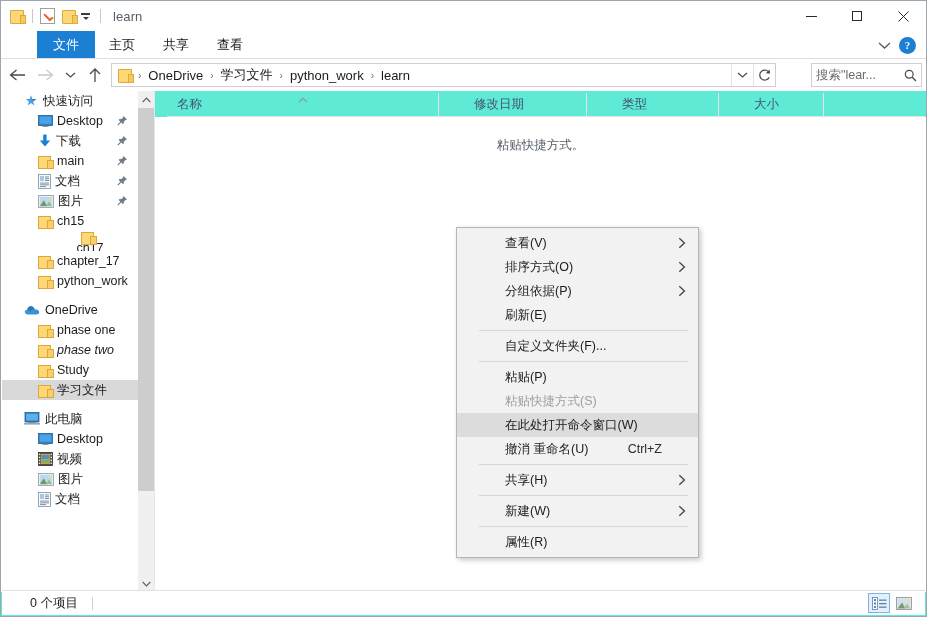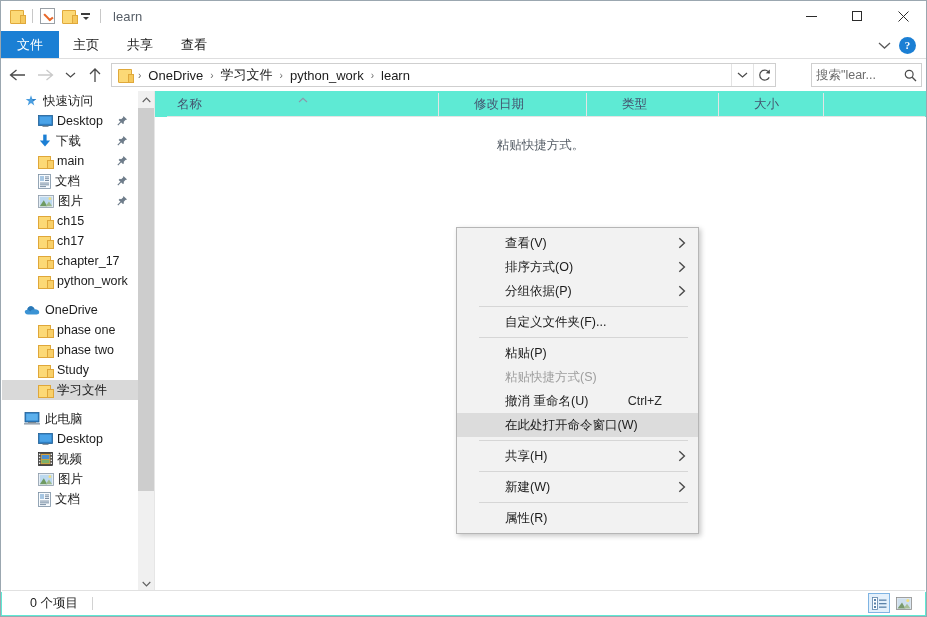--- a/index.html
+++ b/index.html
@@ -88,21 +88,21 @@
   .wc { width: 46px; display: flex; align-items: center; justify-content: center; }
   .wc-min i { display: block; width: 11px; height: 1px; background: #2b2b2b; }
   .wc-max i { display: block; width: 10px; height: 10px; border: 1px solid #2b2b2b; }
   .wc-close svg { display: block; }
 
   
   .ribbon {
     position: absolute; left: 0; top: 30px; width: 925px; height: 28px;
     background: #ffffff;
     border-bottom: 1px solid #dededf;
-    display: flex; align-items: stretch;
+    display: flex; align-items: stretch; padding-left: 36px;
   }
   .rtab {
     display: flex; align-items: center; justify-content: center;
     padding: 0 14px; font-size: 13px; color: #1b1b1b;
     min-width: 52px; cursor: default;
   }
   .rtab.file {
     background: #1b7fd4; color: #ffffff; font-size: 13px;
     padding: 0 16px;
   }
@@ -507,21 +507,21 @@
           <svg width="11" height="11" viewBox="0 0 11 11">
             <path d="M6.4 0.9 L10.1 4.6 L8.4 4.9 L6.6 6.9 L7.1 8.2 L5.9 9.1 L1.6 4.9 L2.7 3.8 L4.1 4.2 L6.1 2.5 Z" fill="#6e7c8a"></path>
             <path d="M3.9 6.8 L0.8 10.2" stroke="#6e7c8a" stroke-width="1.1"></path>
           </svg>
         </span>
       </div>
       <div class="navitem nav-indent-1" style="padding-left: 36px;">
         <span class="i-folder2" style="display: inline-flex; align-items: center;"></span>
         <span class="label">ch15</span>
       </div>
-      <div class="navitem nav-indent-1" style="padding-left: 36px;">
+      <div class="navitem nav-indent-1" style="padding-left: 36px; flex-direction: column;">
         <span class="i-folder2" style="display: inline-flex; align-items: center;"></span>
         <span class="label">ch17</span>
       </div>
       <div class="navitem nav-indent-1" style="padding-left: 36px;">
         <span class="i-folder2" style="display: inline-flex; align-items: center;"></span>
         <span class="label">chapter_17</span>
       </div>
       <div class="navitem nav-indent-1" style="padding-left: 36px;">
         <span class="i-folder2" style="display: inline-flex; align-items: center;"></span>
         <span class="label">python_work</span>
@@ -533,21 +533,21 @@
             <path d="M4 10.5 C1.8 10.5 0.6 9 0.8 7.6 C1 6.2 2.4 5.5 3.4 5.7 C3.4 3.5 5.4 2 7.4 2.3 C9.2 2.6 10.3 4 10.5 5.3 C12.3 5 15 5.8 15.2 8 C15.4 9.8 13.8 10.5 12.6 10.5 Z" fill="#3b93d4"></path>
             <path d="M3.4 5.7 C3.4 3.5 5.4 2 7.4 2.3 C9.2 2.6 10.3 4 10.5 5.3 C9 5.2 7 6 6.4 7.6 C5.4 6.6 4.4 5.6 3.4 5.7 Z" fill="#2a77b5"></path>
           </svg>
         </span>
         <span class="label">OneDrive</span>
       </div>
       <div class="navitem nav-indent-1" style="padding-left: 36px;">
         <span class="i-folder2" style="display: inline-flex; align-items: center;"></span>
         <span class="label">phase one</span>
       </div>
-      <div class="navitem nav-indent-1" style="padding-left: 36px;">
+      <div class="navitem nav-indent-1" style="padding-left: 36px; font-style: italic;">
         <span class="i-folder2" style="display: inline-flex; align-items: center;"></span>
         <span class="label">phase two</span>
       </div>
       <div class="navitem nav-indent-1" style="padding-left: 36px;">
         <span class="i-folder2" style="display: inline-flex; align-items: center;"></span>
         <span class="label">Study</span>
       </div>
       <div class="navitem nav-indent-1 selected" style="padding-left: 36px;">
         <span class="i-folder2" style="display: inline-flex; align-items: center;"></span>
         <span class="label">学习文件</span>
@@ -679,37 +679,40 @@
         </span>
       </div>
       <div class="mi">
         <span>分组依据(P)</span>
         <span class="chev">
           <svg width="8" height="12" viewBox="0 0 8 12">
             <path d="M1.3 1.2 L6.4 6 L1.3 10.8" stroke="#4a4a4a" stroke-width="1.4" fill="none"></path>
           </svg>
         </span>
       </div>
+      <div class="mi">
+        <span>刷新(E)</span>
+      </div>
       <div class="msep"></div>
       <div class="mi">
         <span>自定义文件夹(F)...</span>
       </div>
       <div class="msep"></div>
       <div class="mi">
         <span>粘贴(P)</span>
       </div>
       <div class="mi disabled">
         <span>粘贴快捷方式(S)</span>
       </div>
+      <div class="mi highlight">
+        <span>在此处打开命令窗口(W)</span>
+      </div>
       <div class="mi">
         <span>撤消 重命名(U)</span>
         <span class="accel">Ctrl+Z</span>
-      </div>
-      <div class="mi highlight">
-        <span>在此处打开命令窗口(W)</span>
       </div>
       <div class="msep"></div>
       <div class="mi">
         <span>共享(H)</span>
         <span class="chev">
           <svg width="8" height="12" viewBox="0 0 8 12">
             <path d="M1.3 1.2 L6.4 6 L1.3 10.8" stroke="#4a4a4a" stroke-width="1.4" fill="none"></path>
           </svg>
         </span>
       </div>

